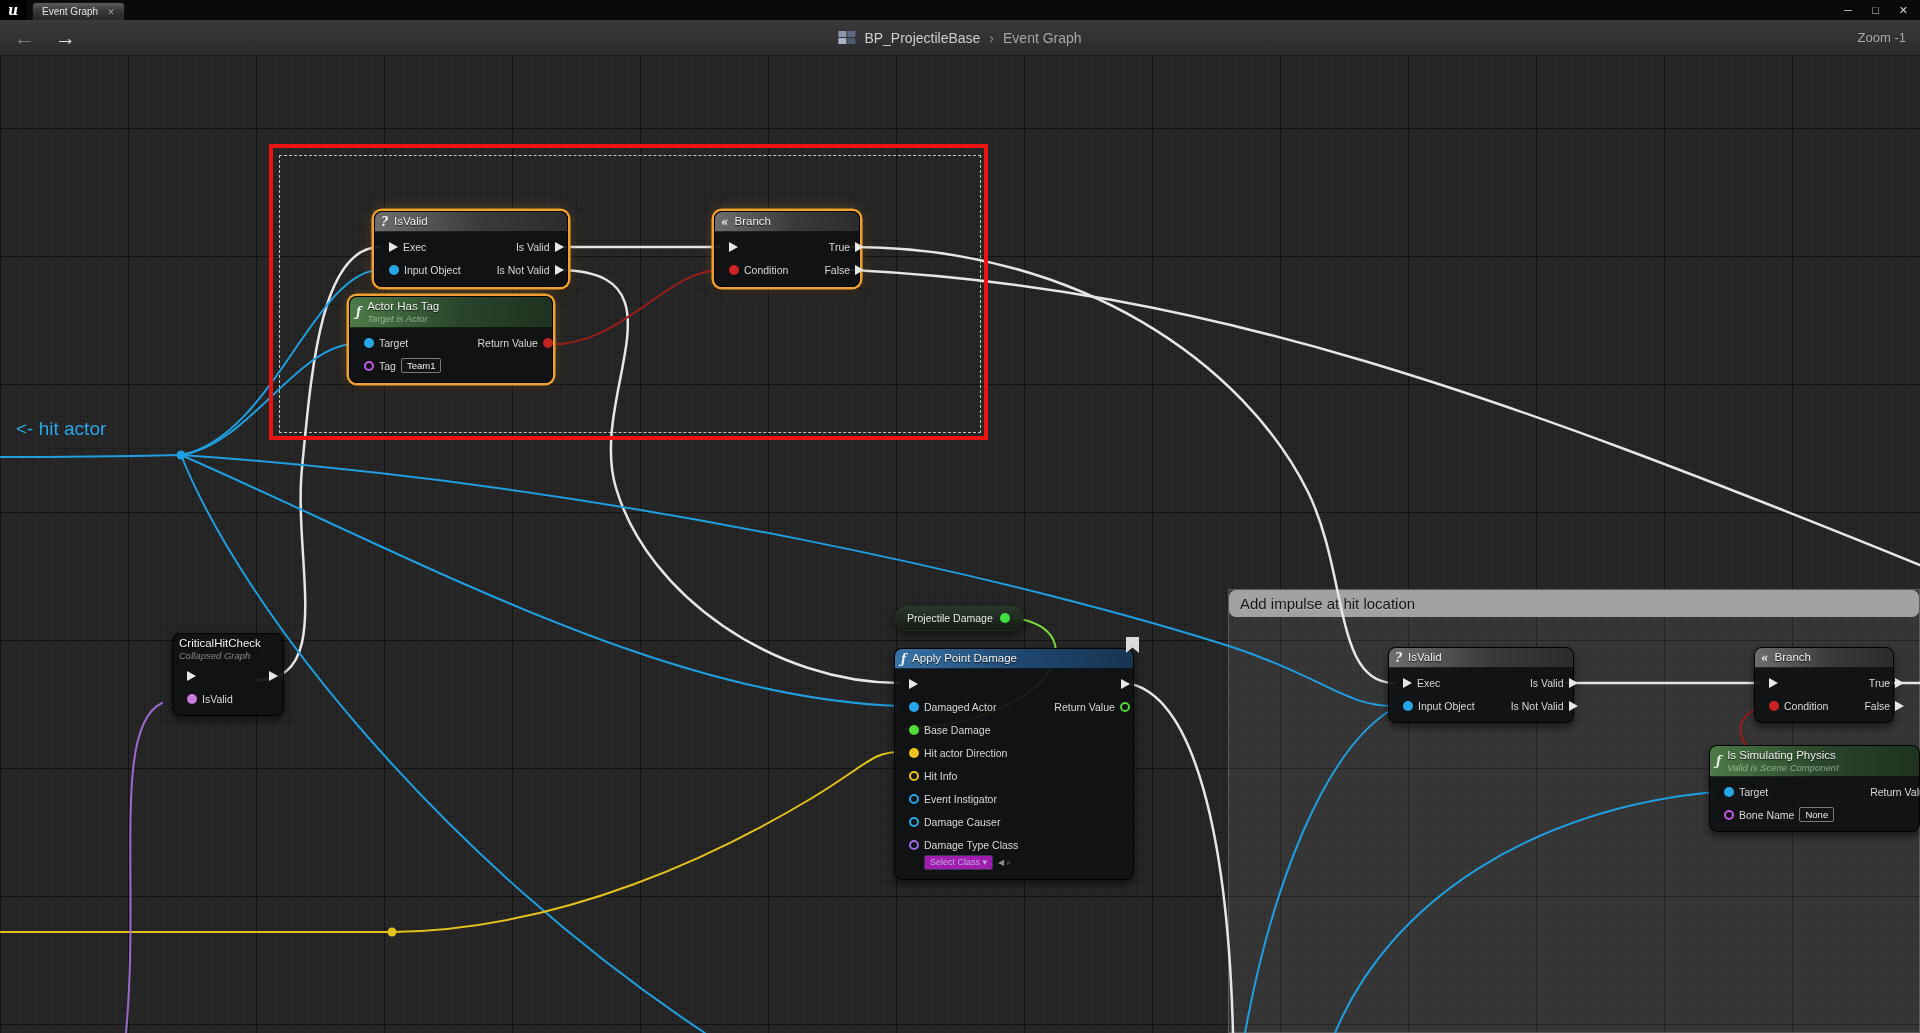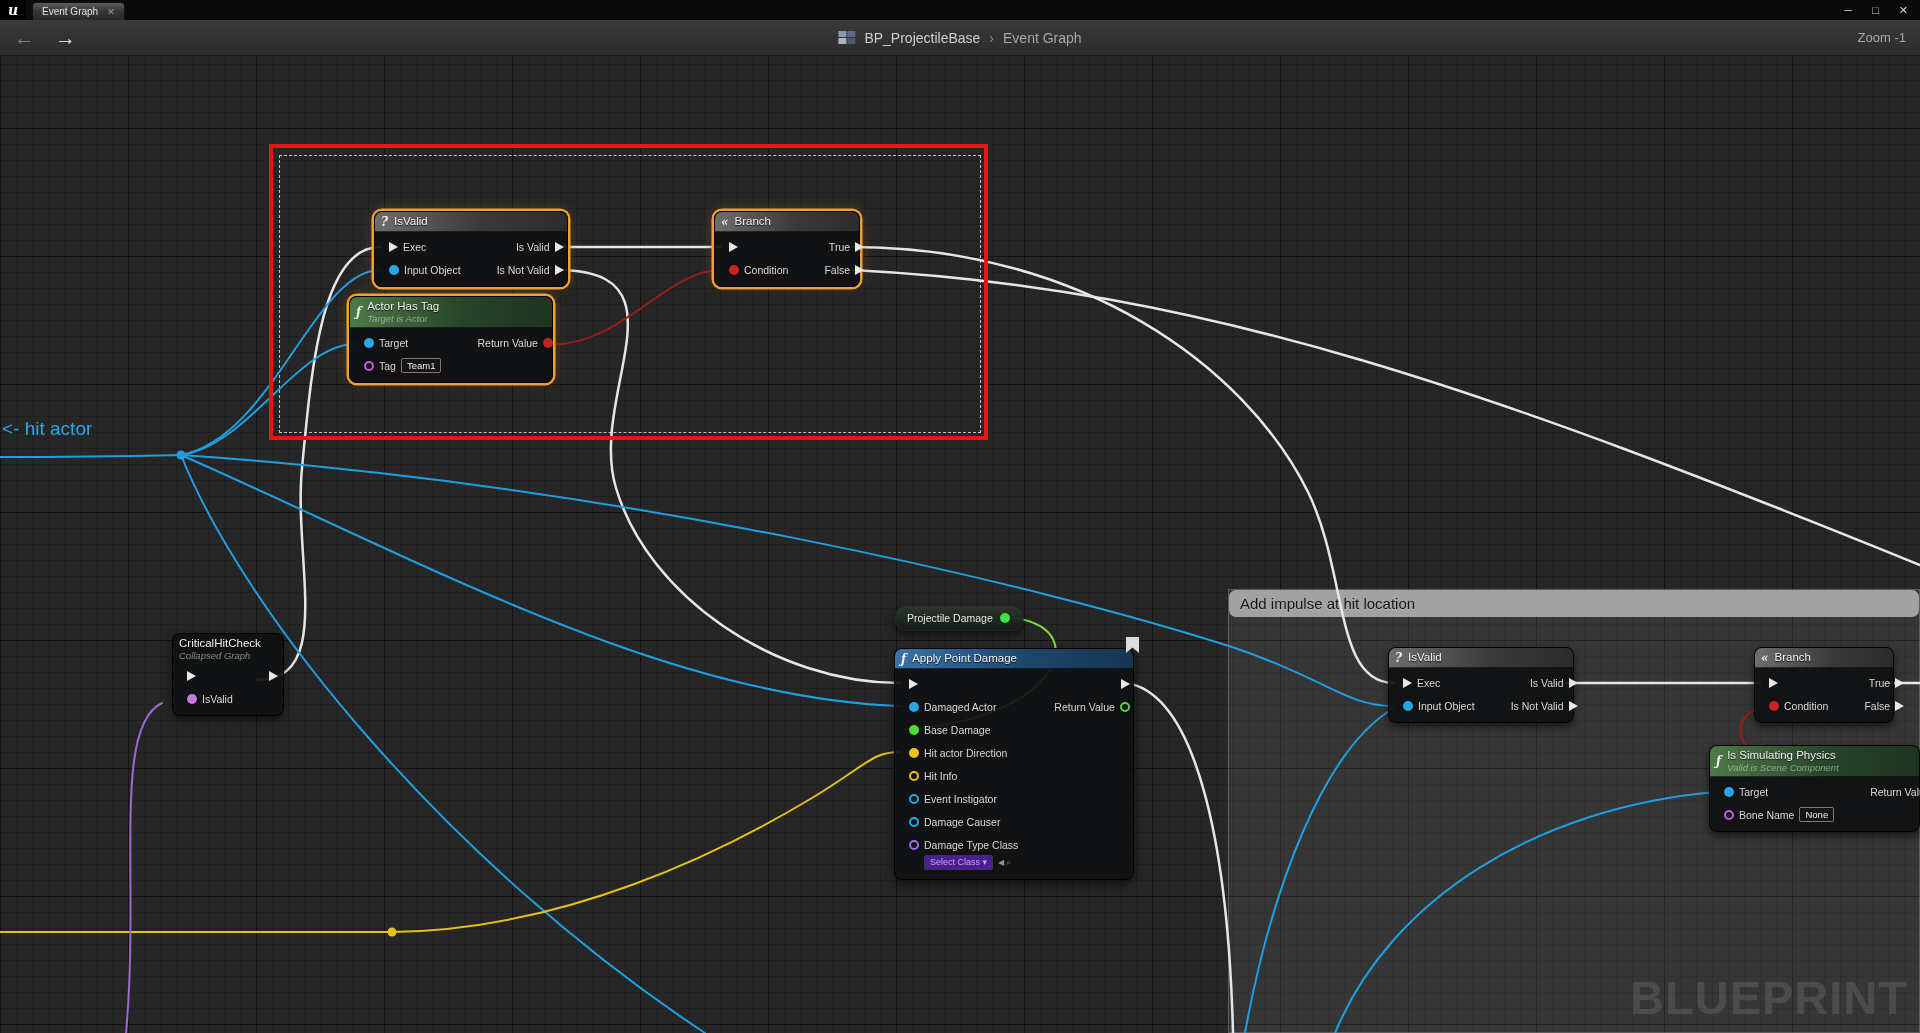--- a/index.html
+++ b/index.html
@@ -47,21 +47,21 @@
   
   .comment{position:absolute;left:1228px;top:589px;width:692px;height:444px;z-index:1;
            background:rgba(175,175,175,.12);border:1px solid rgba(120,120,120,.6);box-sizing:border-box;}
   .comment-header{background:rgba(178,178,178,.88);color:#141414;font-weight:normal;font-size:15px;
            padding:5px 11px;text-shadow:0 1px 0 rgba(255,255,255,.25);border-radius:7px;}
   .watermark{position:absolute;right:12px;bottom:8px;z-index:2;font-weight:bold;font-size:47px;
            letter-spacing:1px;color:rgba(255,255,255,.11);}
   .marquee{position:absolute;left:279px;top:155px;width:700px;height:276px;z-index:3;
            border:1px dashed rgba(235,235,235,.8);}
   #wires{position:absolute;inset:0;z-index:4;}
-  .hit-label{position:absolute;left:2px;top:418px;z-index:5;color:#2aa7e8;font-size:19px;}
+  .hit-label{position:absolute;left:16px;top:418px;z-index:5;color:#2aa7e8;font-size:19px;}
   #nodes{position:absolute;inset:0;z-index:6;}
   .bookmark{position:absolute;left:1126px;top:637px;width:13px;height:16px;z-index:7;
            background:#dcdcdc;clip-path:polygon(0 0,100% 0,100% 100%,50% 66%,0 100%);
            box-shadow:0 1px 2px #000;}
   .redbox{position:absolute;left:269px;top:144px;width:719px;height:296px;z-index:8;
            border:4px solid #ee1313;box-sizing:border-box;}
 
   
   .node{position:absolute;background:rgba(15,16,17,.92);border:1px solid rgba(0,0,0,.85);
         border-radius:8px;box-shadow:0 4px 9px rgba(0,0,0,.55);color:#d6d6d6;box-sizing:border-box;}
@@ -82,38 +82,37 @@
   .pin-main{display:flex;align-items:center;gap:5px;height:19px;}
   .col.out .pin-main{flex-direction:row-reverse;}
   .pin-label{font-size:10.5px;color:#d8d8d8;white-space:nowrap;}
   .pin-exec{width:0;height:0;border-left:9px solid #e8e8e8;border-top:5px solid transparent;
         border-bottom:5px solid transparent;flex:none;}
   .pin-dot{width:10px;height:10px;border-radius:50%;flex:none;}
   .pin-dot.hollow{width:6px;height:6px;border:2px solid;background:transparent!important;}
   .pin-field{font-size:9.5px;color:#eee;background:#141414;border:1px solid #7a7a7a;
         border-radius:2px;padding:1px 5px;line-height:11px;white-space:nowrap;}
   .ctrl-row{display:flex;align-items:center;gap:5px;margin:1px 0 2px 15px;}
-  .pin-control{font-size:9px;color:#bcaede;background:#4c1d95;border:1px solid #3c3550;
+  .pin-control{font-size:9px;color:#bcaede;background:#a21caf;border:1px solid #3c3550;
         border-radius:2px;padding:0 5px;height:13px;line-height:13px;white-space:nowrap;}
   .ctrl-icons{font-size:8px;color:#8f8f8f;}
   .node.t-var{display:flex;align-items:center;gap:7px;height:26px;border-radius:13px;
         padding:0 9px 0 12px;background:linear-gradient(180deg,rgba(44,56,44,.95),rgba(20,27,20,.95));
         border:1px solid #1d2b1d;}
   .var-title{font-size:10.5px;color:#e4e4e4;white-space:nowrap;}
 </style>
 </head>
 <body>
 
 <div class="screen">
 
   <div class="graph">
     <div class="comment">
       <div class="comment-header">Add impulse at hit location</div>
     </div>
-    <div class="watermark">BLUEPRINT</div>
     <div class="marquee"></div>
     <svg id="wires" width="1920" height="1033" viewBox="0 0 1920 1033">
         <path d="M256,680 C335,682 293,560 302,468 C311,376 320,247 380,247" stroke="#e6e6e6" stroke-width="2.5" fill="none" stroke-linecap="round"></path>
         <path d="M560,247 C620,247 662,247 720,247" stroke="#e6e6e6" stroke-width="2.5" fill="none" stroke-linecap="round"></path>
         <path d="M852,247 C1080,247 1245,365 1308,492 C1348,574 1334,683 1394,683" stroke="#e6e6e6" stroke-width="2.5" fill="none" stroke-linecap="round"></path>
         <path d="M560,270 C690,272 588,395 616,488 C648,596 775,683 900,683" stroke="#e6e6e6" stroke-width="2.5" fill="none" stroke-linecap="round"></path>
         <path d="M852,270 C1210,288 1500,395 1920,565" stroke="#e6e6e6" stroke-width="2.5" fill="none" stroke-linecap="round"></path>
         <path d="M1566,683 C1640,683 1695,683 1760,683" stroke="#e6e6e6" stroke-width="2.5" fill="none" stroke-linecap="round"></path>
         <path d="M1126,683 C1195,693 1228,840 1233,1033" stroke="#e6e6e6" stroke-width="2.5" fill="none" stroke-linecap="round"></path>
         <path d="M1886,683 L1920,683" stroke="#e6e6e6" stroke-width="2.5" fill="none" stroke-linecap="round"></path>

